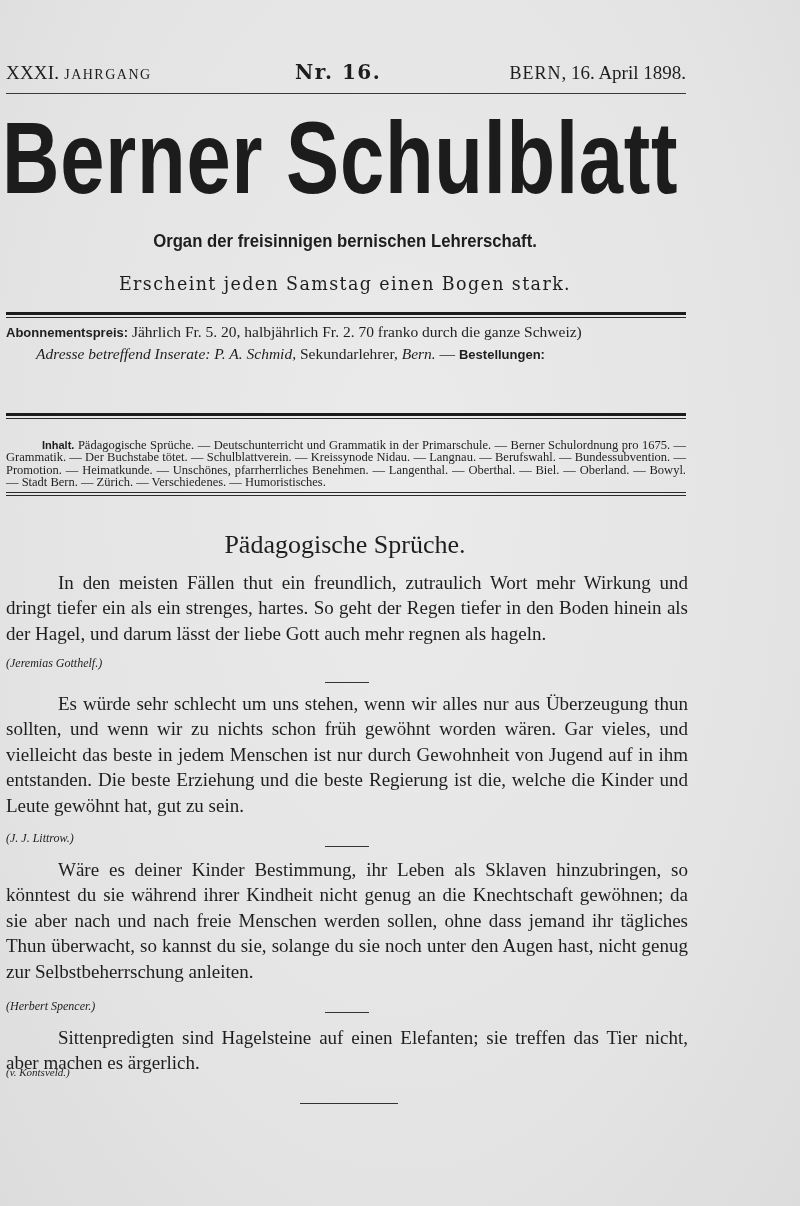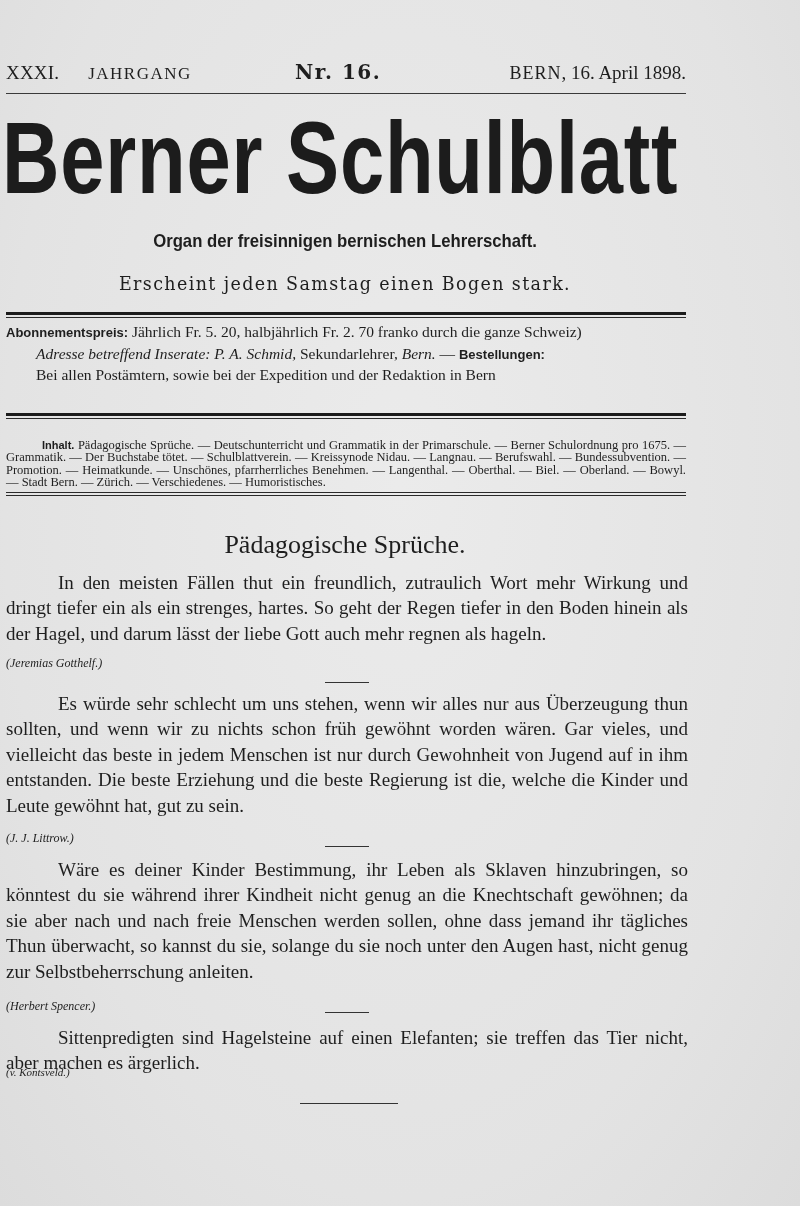--- a/index.html
+++ b/index.html
@@ -12,21 +12,21 @@
     }
     .page {
       position: absolute; left: 0; top: 0; width: 800px; height: 1206px;
       background: radial-gradient(ellipse at 50% 40%, #ebebeb 0%, #e3e3e3 70%, #dcdcdc 100%);
     }
     .col { position: absolute; left: 6px; width: 680px; }
 
     
     .topline { top: 62px; height: 24px; font-size: 19px; }
     .topline .left { position: absolute; left: 0; top: 0; letter-spacing: 0.2px; }
-    .topline .left .sc { font-size: 17px; letter-spacing: 1.5px; margin-left: 24px; }
+    .topline .left .sc { font-size: 14px; letter-spacing: 1.5px; }
     .topline .mid { position: absolute; left: 289px; top: -2px; font-weight: bold; font-size: 20px; letter-spacing: 1.5px; font-family: "DejaVu Serif", serif; }
     .topline .right { position: absolute; right: 0; top: 0; }
     .topline .right .sc { font-size: 18px; letter-spacing: 1px; margin-top: 20px; }
     .rule-top { position: absolute; left: 6px; top: 93px; width: 680px; height: 1px; background: #3a3a3a; }
 
     .title {
       position: absolute; left: 2px; top: 108px; width: 690px; height: 110px;
       font-family: "Liberation Sans Narrow", "Liberation Sans", sans-serif;
       font-weight: bold; font-size: 102px; line-height: 100px;
       letter-spacing: 1px;
@@ -92,21 +92,20 @@
   <div class="tagline">Erscheint jeden Samstag einen Bogen stark.</div>
 
   <div class="rule-double" style="top:312px">
       <div class="thick"></div>
       <div class="thin"></div>
     </div>
 
   <div class="info">
     <p><span class="b">Abonnementspreis:</span><span> Jährlich Fr. 5. 20, halbjährlich Fr. 2. 70 franko durch die ganze Schweiz)</span></p>
     <p class="ind"><span class="i">Adresse betreffend Inserate:</span> <span class="i">P. A. Schmid,</span><span> Sekundarlehrer, </span><span class="i">Bern.</span><span> — </span><span class="b">Bestellungen:</span></p>
-    <p class="ind">Bei allen Postämtern, sowie bei der Expedition und der Redaktion in Bern</p>
   </div>
 
   <div class="rule-double" style="top:413px">
       <div class="thick"></div>
       <div class="thin"></div>
     </div>
 
   <div class="contents"><span class="lab">Inhalt.</span><span> Pädagogische Sprüche. — Deutschunterricht und Grammatik in der Primarschule. — Berner Schulordnung pro 1675. — Grammatik. — Der Buchstabe tötet. — Schulblattverein. — Kreissynode Nidau. — Langnau. — Berufswahl. — Bundessubvention. — Promotion. — Heimatkunde. — Unschönes, pfarrherrliches Benehmen. — Langenthal. — Oberthal. — Biel. — Oberland. — Bowyl. — Stadt Bern. — Zürich. — Verschiedenes. — Humoristisches.</span></div>
 
   <div class="rule-double" style="top:492px">

